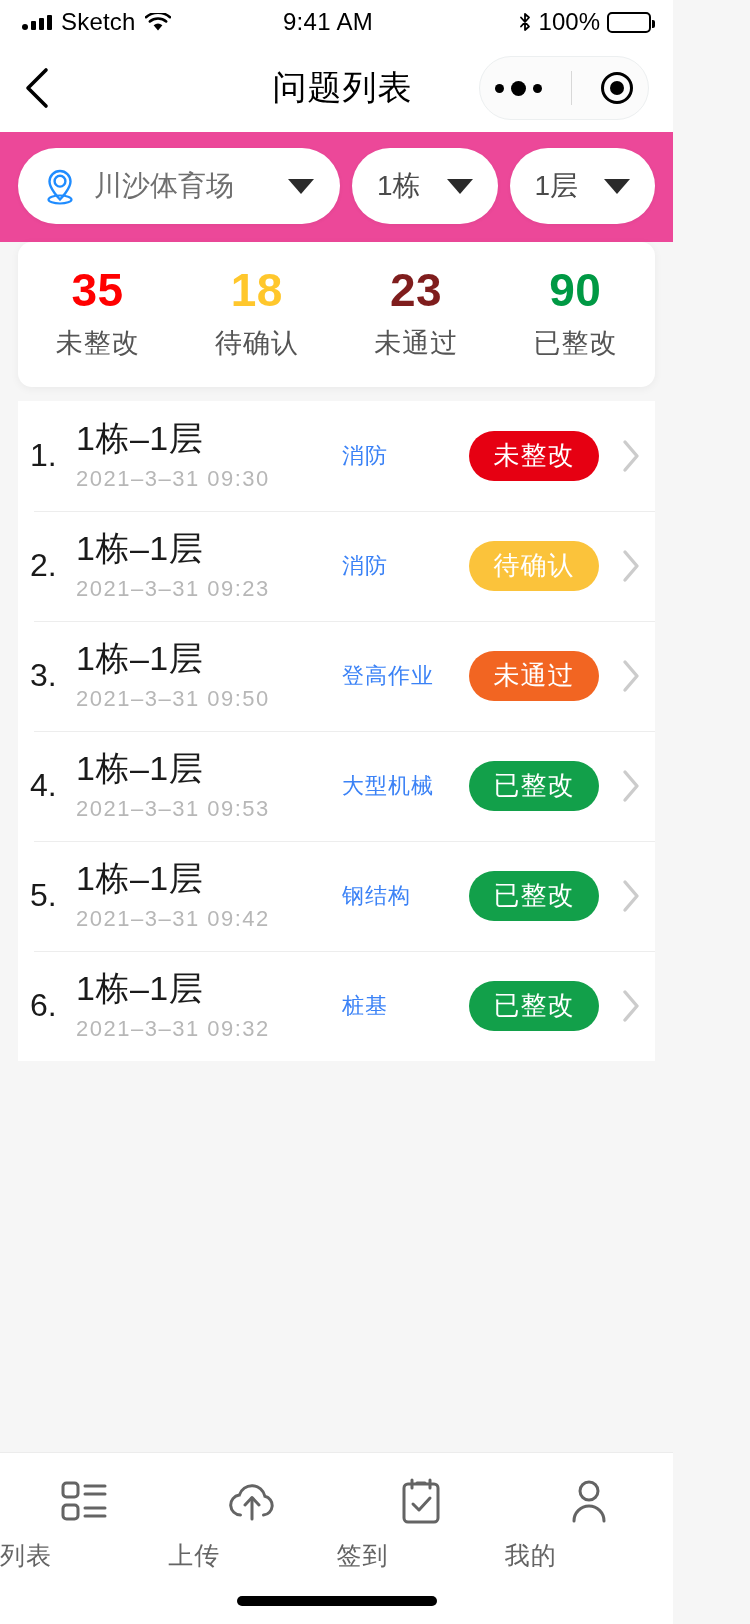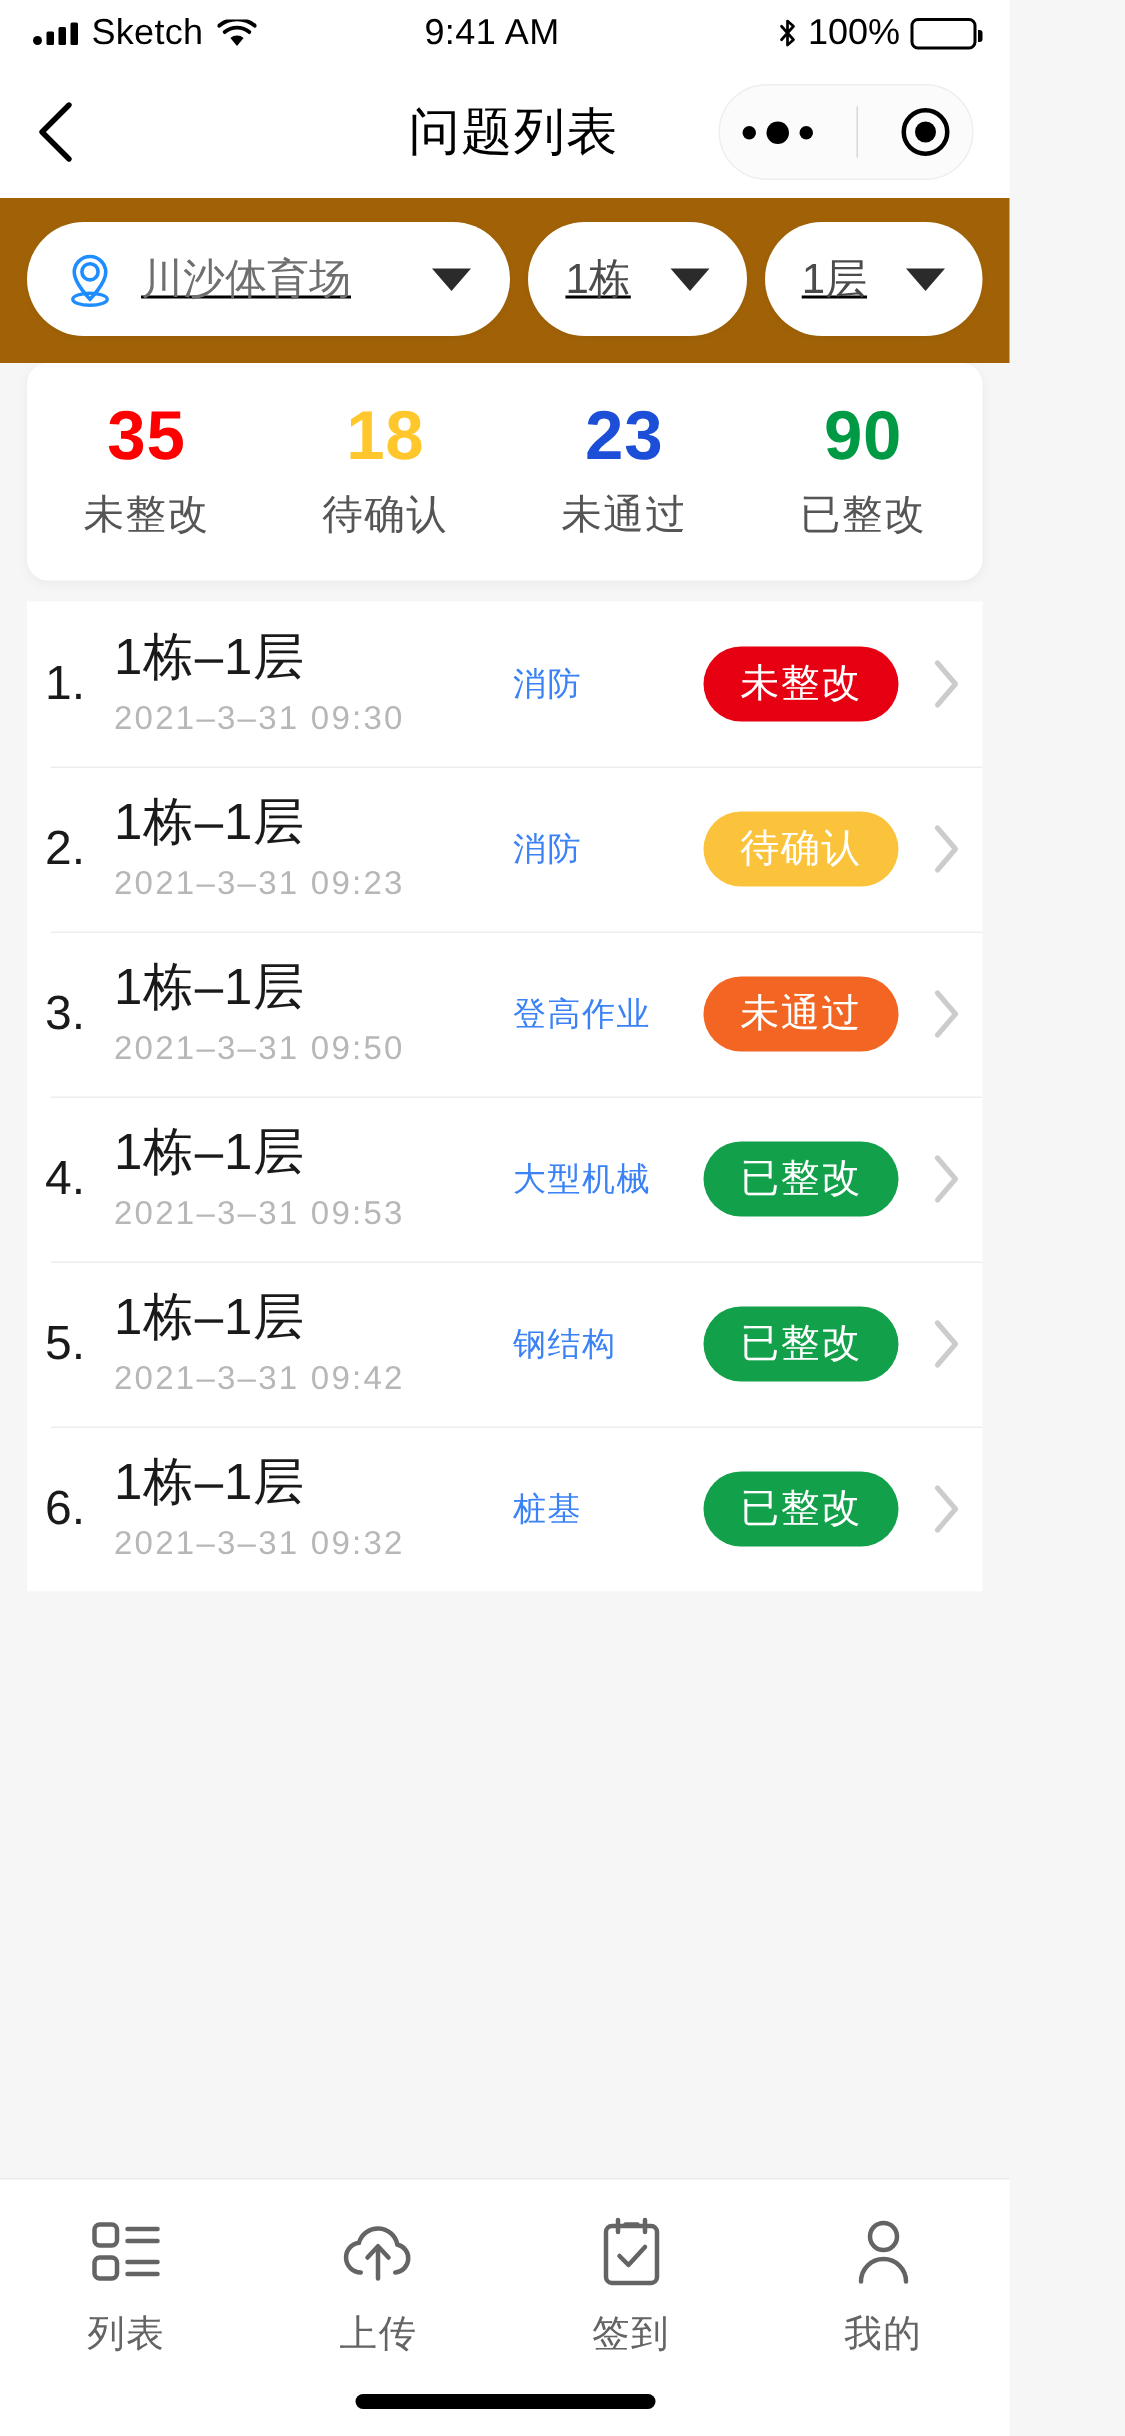--- a/index.html
+++ b/index.html
@@ -57,21 +57,21 @@
   .cap-dots { display:flex; align-items:center; gap:7px; }
   .cap-dots span { width:9px; height:9px; border-radius:50%; background:#000; display:block;}
   .cap-dots span.mid { width:15px; height:15px; }
   .cap-divider { width:1px; height:34px; background:#d8d8d8; }
   .cap-target { width:32px; height:32px; border:3px solid #000; border-radius:50%; display:flex; align-items:center; justify-content:center;}
   .cap-target i { width:14px; height:14px; border-radius:50%; background:#000; display:block;}
 
   
   .filterbar {
     flex:0 0 auto; display:flex; align-items:flex-start; gap:12px;
-    padding:16px 18px 18px 18px; background:#a16207;text-decoration:underline;
+    padding:16px 18px 18px 18px; background:#ec4899;
   }
   .filter {
     background:#fff; border-radius:38px; height:76px;
     display:flex; align-items:center; cursor:pointer;
     box-shadow:0 1px 4px rgba(0,0,0,.05);
   }
   .filter.wide { flex:0 0 322px; padding:0 26px 0 22px; gap:14px; }
   .filter.narrow { flex:1 1 0; padding:0 24px; justify-content:center; gap:26px; }
   .pin-icon { width:40px; height:44px; flex:0 0 40px; }
   .filter-label { font-size:28px; color:#6f6f6f; white-space:nowrap; }
@@ -110,21 +110,21 @@
     margin-right:22px;
   }
   .chev { flex:0 0 20px; width:20px; height:34px; }
 
   
   .spacer { flex:1 1 auto; background:#f6f6f6; }
   .tabbar {
     flex:0 0 172px; background:#fff; border-top:1px solid #ececec;
     display:flex; align-items:flex-start; padding-top:22px; position:relative;
   }
-  .tab { flex:1 1 0; display:flex; flex-direction:column; align-items:center; gap:12px; cursor:pointer;}
+  .tab { flex:1 1 0; display:flex; flex-direction:column; gap:12px; cursor:pointer;}
   .tab-ico { height:52px; display:flex; align-items:center; justify-content:center;}
   .tab-label { font-size:25px; color:#646464; letter-spacing:1px;}
   .home-ind {
     position:absolute; bottom:18px; left:50%; transform:translateX(-50%);
     width:200px; height:10px; border-radius:5px; background:#000;
   }
 </style>
 </head>
 <body>
 
@@ -204,21 +204,21 @@
   <div class="stats-card">
     <div class="stat">
       <div class="stat-num" style="color: rgb(255, 0, 0);">35</div>
       <div class="stat-label">未整改</div>
     </div>
     <div class="stat">
       <div class="stat-num" style="color: rgb(255, 199, 44);">18</div>
       <div class="stat-label">待确认</div>
     </div>
     <div class="stat">
-      <div class="stat-num" style="color: #1d4ed8;">23</div>
+      <div class="stat-num" style="color: #7f1d1d;">23</div>
       <div class="stat-label">未通过</div>
     </div>
     <div class="stat">
       <div class="stat-num" style="color: rgb(0, 153, 68);">90</div>
       <div class="stat-label">已整改</div>
     </div>
   </div>
 
   <div class="list-wrap">
     <div class="row">

